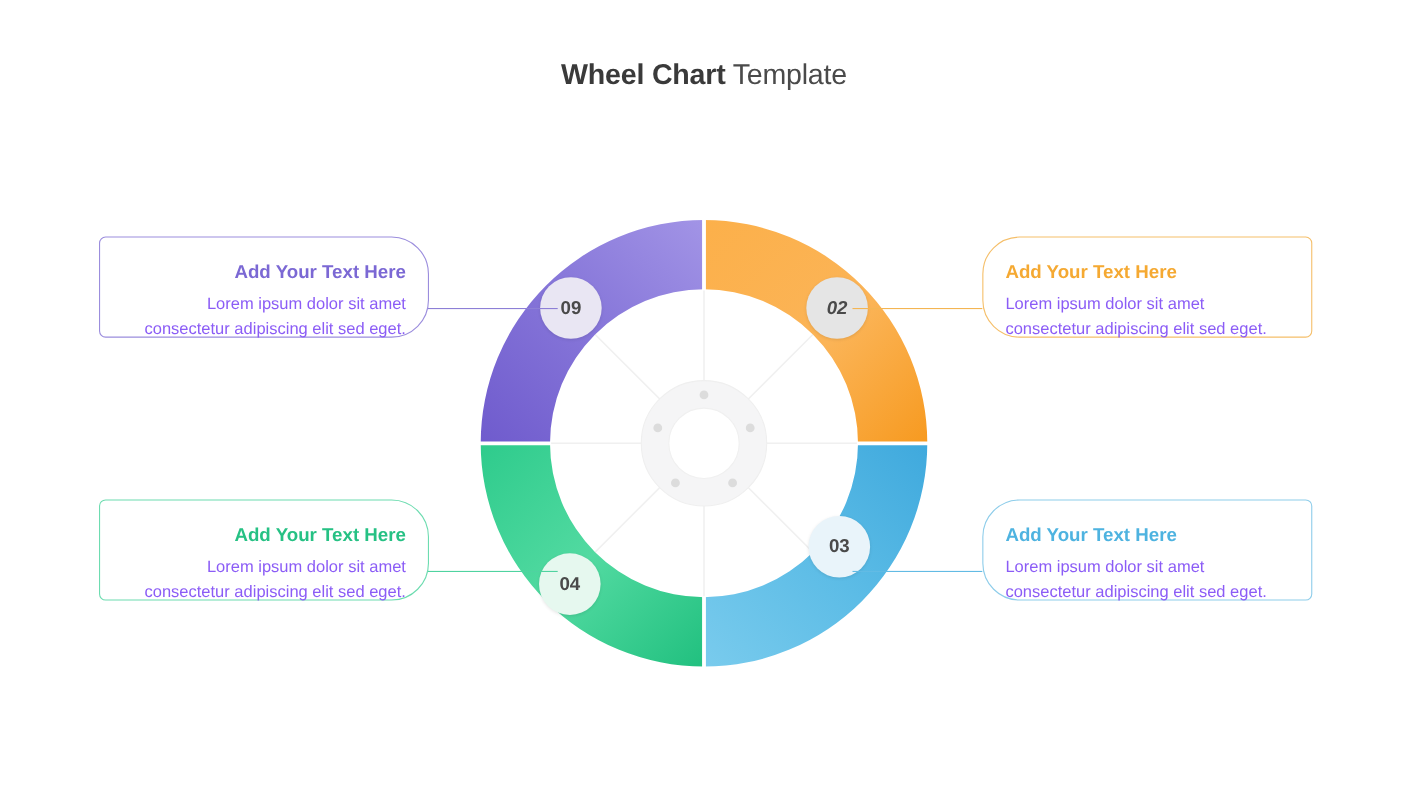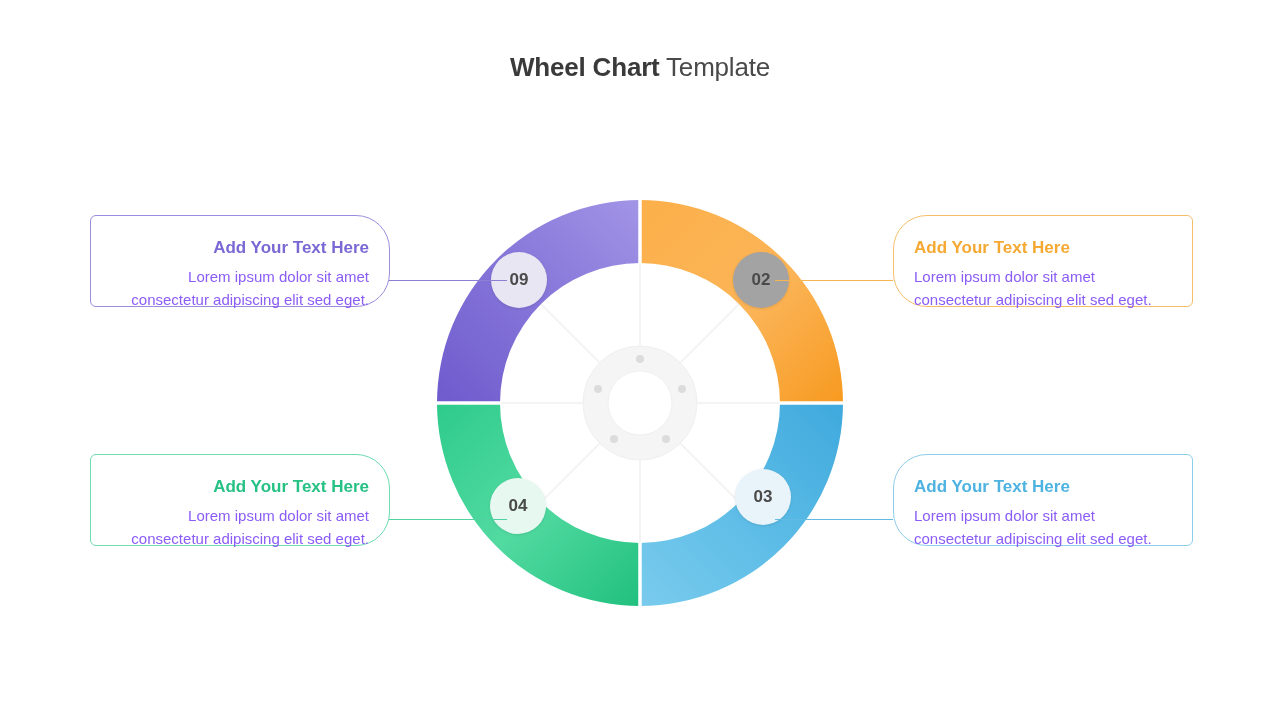--- a/index.html
+++ b/index.html
@@ -27,23 +27,23 @@
   #wheel { position:absolute; left:435px; top:198px; width:410px; height:410px; }
 
   
   .badge {
     position:absolute; width:56px; height:56px; border-radius:50%;
     display:flex; align-items:center; justify-content:center;
     font-size:17px; font-weight:bold; color:#4a4a4a;
     box-shadow:0 1px 3px rgba(0,0,0,0.10);
   }
   #badge-01 { left:491px; top:252px; background:#e9e6f3; }
-  #badge-02 { left:733px; top:252px; background:#a3a3a3; }
+  #badge-02 { left:733px; top:252px; background:#e5e5e5;font-style:italic; }
   #badge-03 { left:735px; top:469px; background:#e9f4fa; }
-  #badge-04 { left:490px; top:478px; background:#e6f8ef; }
+  #badge-04 { left:490px; top:503px; background:#e6f8ef; }
 
   
   .connector { position:absolute; height:1px; }
   #conn-01 { left:389px; top:280px; width:118px; background:#8d7fd6; }
   #conn-02 { left:775px; top:280px; width:118px; background:#f4b553; }
   #conn-03 { left:775px; top:519px; width:118px; background:#62bbe4; }
   #conn-04 { left:389px; top:519px; width:118px; background:#4fd3a0; }
 
   
   .card {

